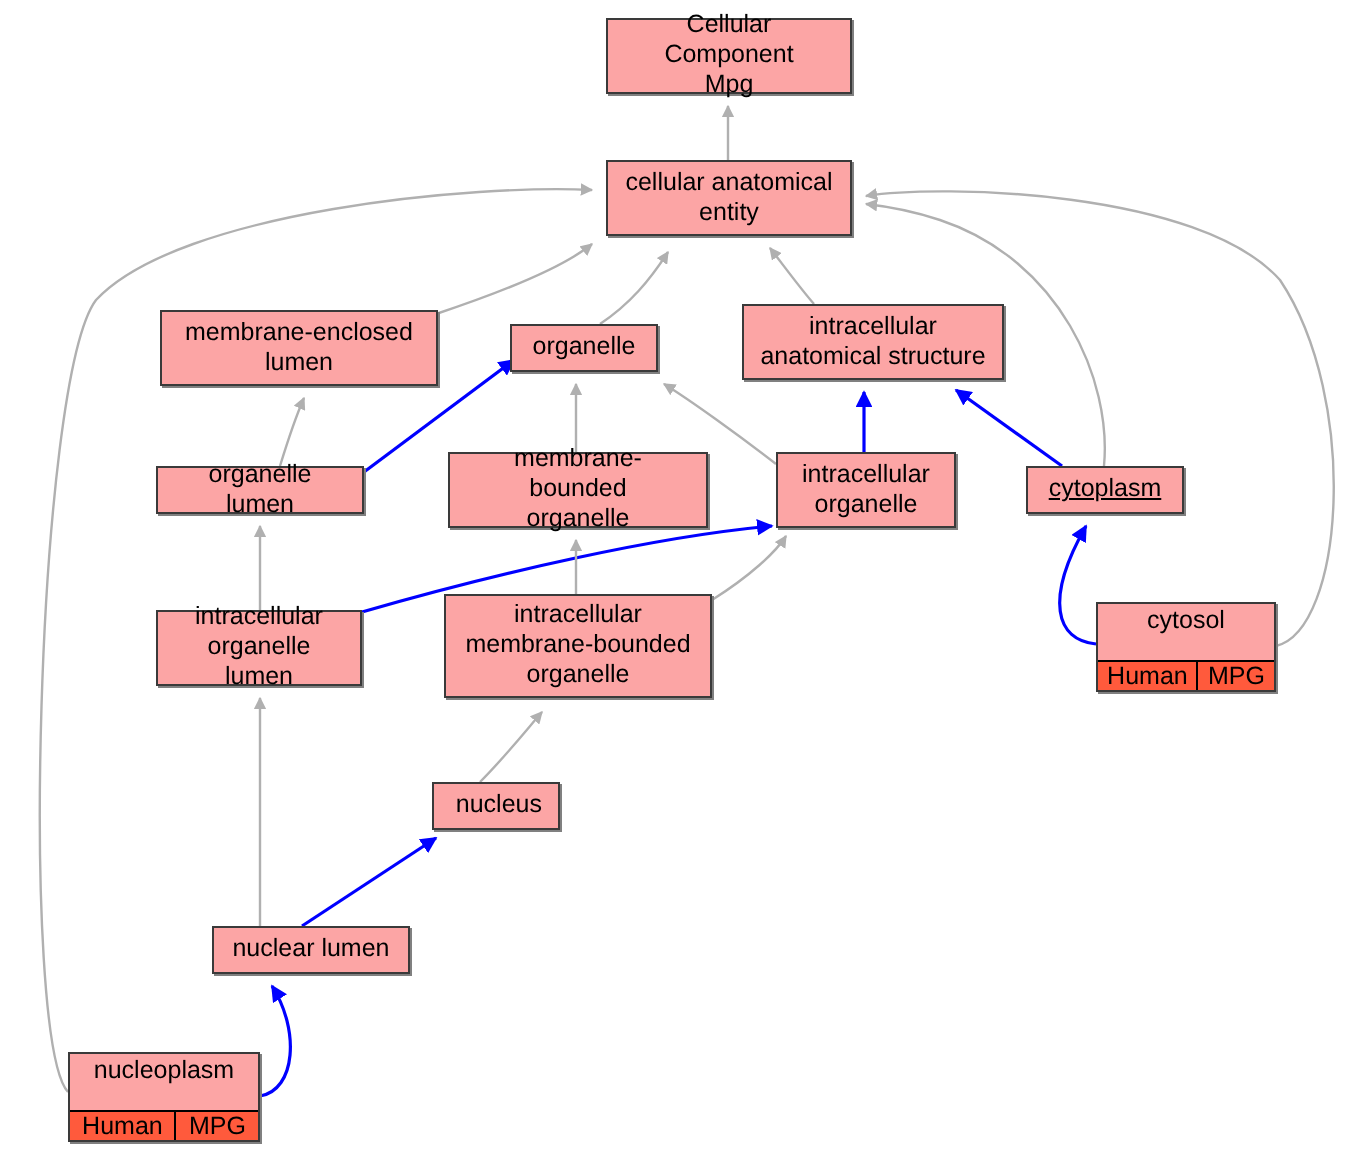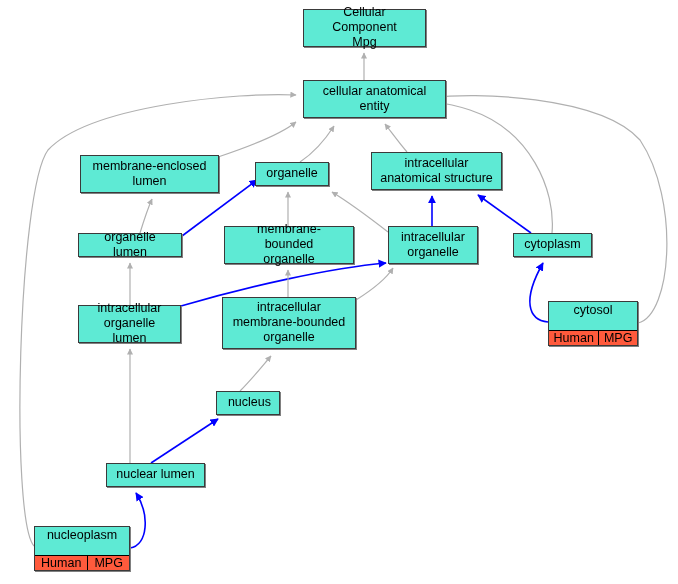--- a/index.html
+++ b/index.html
@@ -20,21 +20,21 @@
   }
   svg#graph-canvas {
     position: absolute;
     top: 0; left: 0;
     width: 678px;
     height: 584px;
   }
   .node-box {
     position: absolute;
     box-sizing: border-box;
-    background: #5eead4;
+    background: #fca5a5;
     border: 1px solid #3a3a3a;
     display: flex;
     flex-direction: column;
     align-items: stretch;
     justify-content: center;
     font-size: 12.5px;
     color: #000000;
     line-height: 1.18;
     text-align: center;
     box-shadow: 1px 1px 0 0 #808080;
@@ -110,21 +110,21 @@
       </g>
   </svg>
 
   <div id="nodes-layer">
       <div class="node-box" style="left: 303px; top: 9px; width: 123px; height: 38px;">
         <div class="node-title-cell">
           <span class="node-label">Cellular Component
 Mpg</span>
         </div>
       </div>
-      <div class="node-box" style="left: 303px; top: 80px; width: 143px; height: 38px;">
+      <div class="node-box" style="left: 303px; top: 80px; width: 123px; height: 38px;">
         <div class="node-title-cell">
           <span class="node-label">cellular anatomical
 entity</span>
         </div>
       </div>
       <div class="node-box" style="left: 80px; top: 155px; width: 139px; height: 38px;">
         <div class="node-title-cell">
           <span class="node-label">membrane-enclosed
 lumen</span>
         </div>
@@ -150,21 +150,21 @@
           <span class="node-label">membrane-bounded
 organelle</span>
         </div>
       </div>
       <div class="node-box" style="left: 388px; top: 226px; width: 90px; height: 38px;">
         <div class="node-title-cell">
           <span class="node-label">intracellular
 organelle</span>
         </div>
       </div>
-      <div class="node-box" style="left: 513px; top: 233px; width: 79px; height: 24px;">
+      <div class="node-box" style="left: 513px; top: 233px; width: 79px; height: 24px; text-decoration: underline;">
         <div class="node-title-cell">
           <span class="node-label">cytoplasm</span>
         </div>
       </div>
       <div class="node-box" style="left: 78px; top: 305px; width: 103px; height: 38px;">
         <div class="node-title-cell">
           <span class="node-label">intracellular
 organelle lumen</span>
         </div>
       </div>

